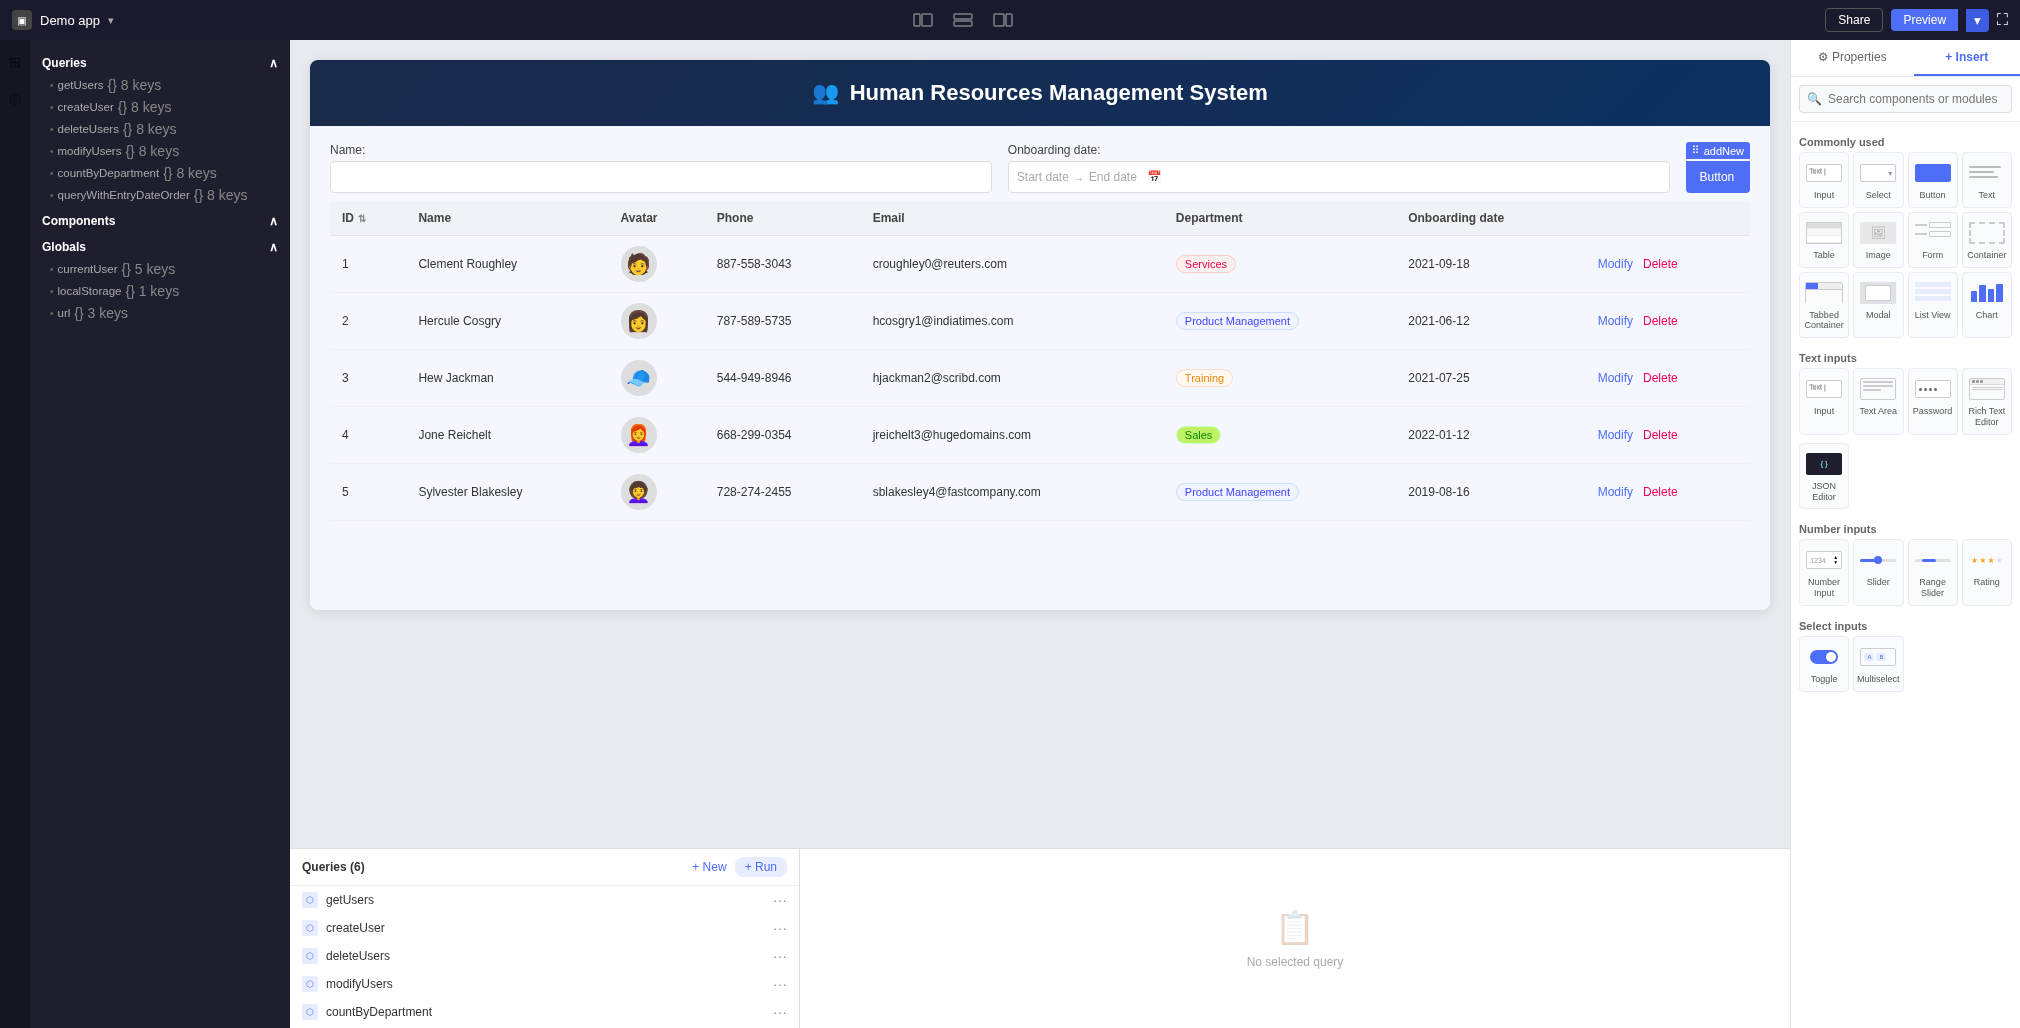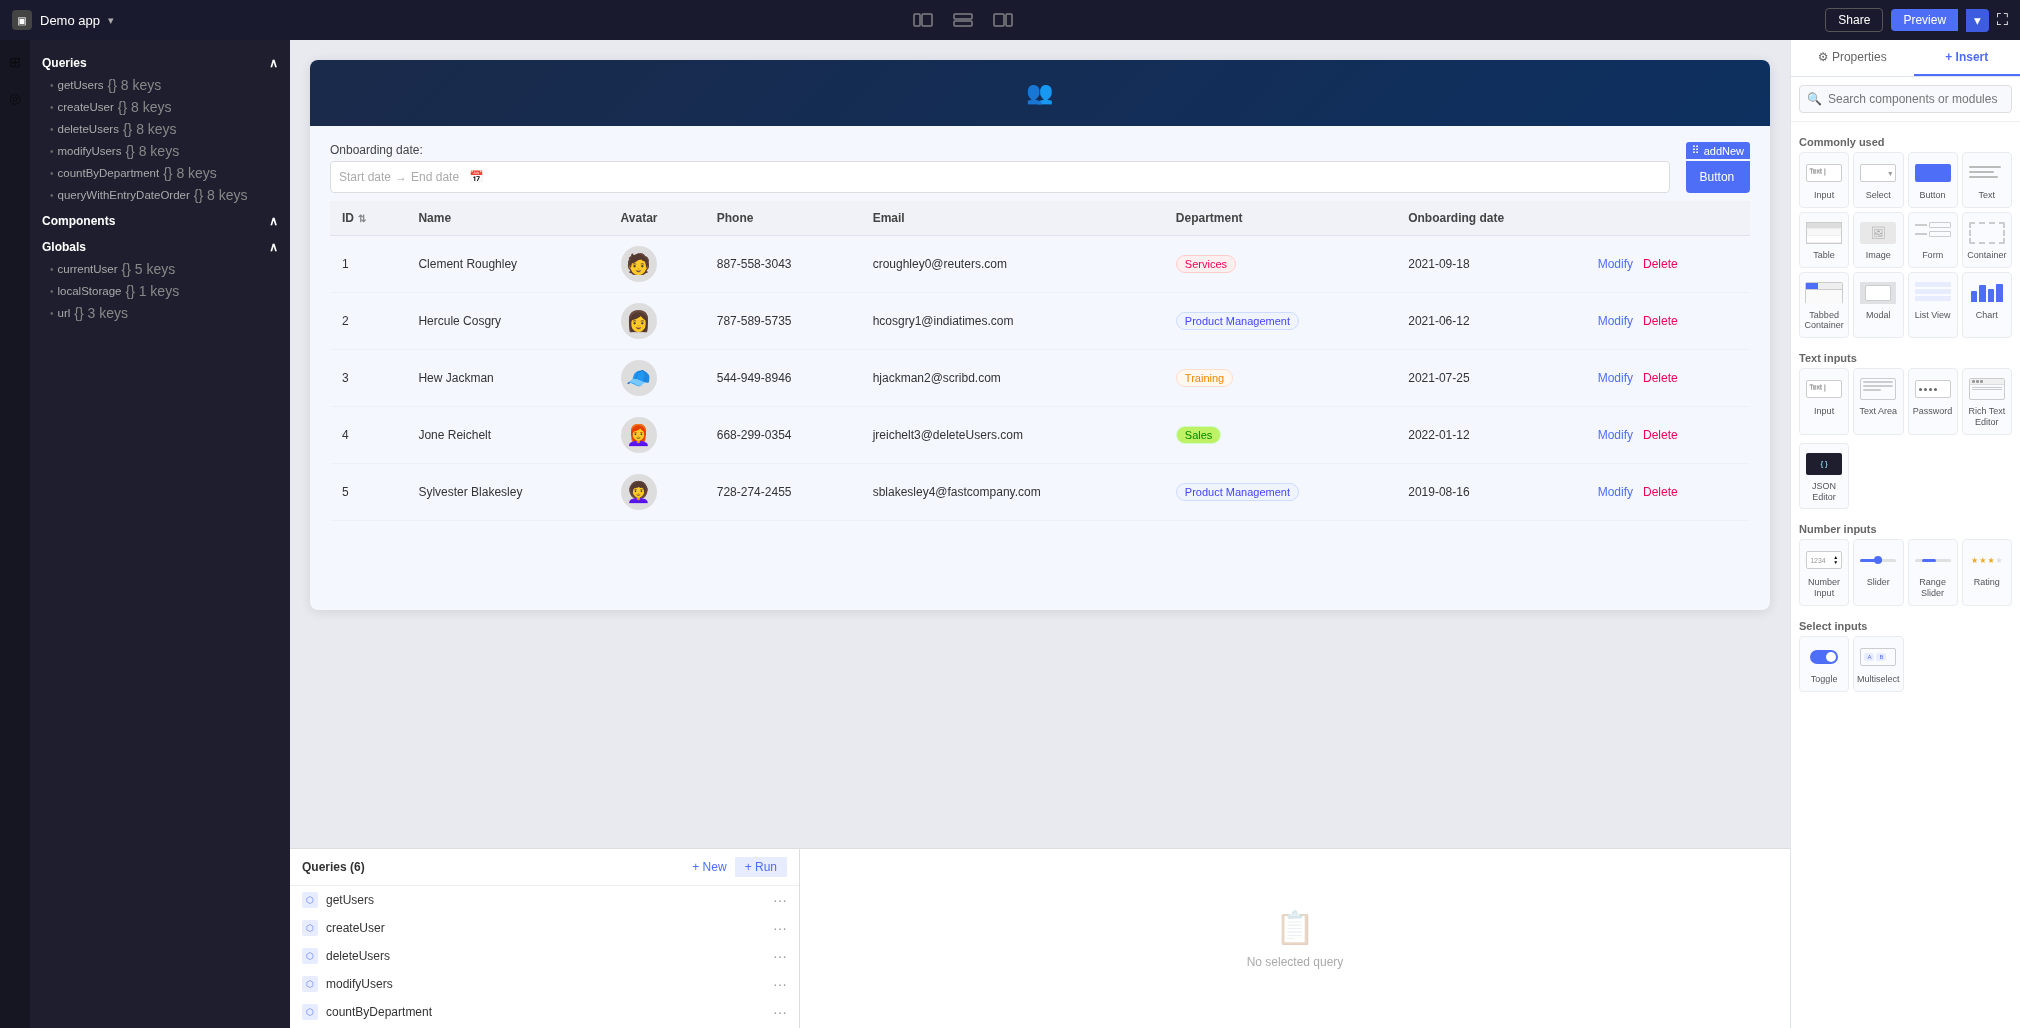--- a/index.html
+++ b/index.html
@@ -61,21 +61,21 @@
     .dept-sales { background: #bef264; color: #080; border: 1px solid #cfc; }
     .action-link { color: #4f6ef7; cursor: pointer; font-size: 12px; }
     .id-sort { display: flex; align-items: center; gap: 4px; }
     .sort-icon { color: #888; font-size: 10px; }
 
     
     .bottom-panel { height: 180px; background: #fff; border-top: 1px solid #ddd; display: flex; flex-shrink: 0; }
     .queries-panel { width: 510px; border-right: 1px solid #ddd; display: flex; flex-direction: column; }
     .queries-header { display: flex; align-items: center; justify-content: space-between; padding: 8px 12px; border-bottom: 1px solid #eee; font-size: 12px; font-weight: 600; color: #333; }
     .new-btn { background: transparent; border: none; color: #4f6ef7; cursor: pointer; font-size: 12px; }
-    .run-btn { background: #e8ecff; border: none; color: #4f6ef7; cursor: pointer; font-size: 12px; padding: 3px 10px; border-radius: 0; }
+    .run-btn { background: #e8ecff; border: none; color: #4f6ef7; cursor: pointer; font-size: 12px; padding: 3px 10px; border-radius: 8px; }
     .query-list { overflow-y: auto; flex: 1; }
     .query-item { display: flex; align-items: center; justify-content: space-between; padding: 6px 12px; cursor: pointer; }
     .query-name { display: flex; align-items: center; gap: 8px; font-size: 12px; color: #333; }
     .query-icon { width: 16px; height: 16px; background: #e8ecff; border-radius: 2px; display: flex; align-items: center; justify-content: center; font-size: 9px; color: #4f6ef7; }
     .query-more { color: #999; cursor: pointer; font-size: 14px; }
     .no-query-panel { flex: 1; display: flex; flex-direction: column; align-items: center; justify-content: center; color: #aaa; font-size: 12px; gap: 8px; }
     .no-query-icon { font-size: 32px; opacity: 0.3; }
 
     
     .right-sidebar { width: 230px; background: #fff; border-left: 1px solid #e0e4f0; display: flex; flex-direction: column; overflow-y: auto; flex-shrink: 0; }
@@ -265,23 +265,28 @@
       </div>
     </div>
   </div>
 
   <div class="canvas-area">
     <div class="canvas-scroll">
       <div class="canvas-frame">
 
         <div class="app-header">
           <span>👥</span>
+          <span>Human Resources Management System</span>
         </div>
 
         <div class="filter-bar">
+          <div class="filter-group">
+            <label class="filter-label">Name:</label>
+            <input class="filter-input" type="text" style="">
+          </div>
           <div class="filter-group">
             <label class="filter-label">Onboarding date:</label>
             <div class="date-range">
               <span>Start date</span>
               <span> → </span>
               <span>End date</span>
               <span style="margin-left:6px;">📅</span>
             </div>
           </div>
           <div style="display:flex; flex-direction:column; gap:4px;">
@@ -361,21 +366,21 @@
       <span class="action-link" style="color:#e05;">Delete</span>
     </td>
   </tr>
                 <tr>
     <td>4</td>
     <td>Jone Reichelt</td>
     <td>
                     <div class="avatar-img">👩‍🦰</div>
                   </td>
     <td>668-299-0354</td>
-    <td>jreichelt3@deleteUsers.com</td>
+    <td>jreichelt3@hugedomains.com</td>
     <td><span class="dept-badge dept-sales">Sales</span></td>
     <td>2022-01-12</td>
     <td>
       <span class="action-link">Modify</span>
       &nbsp;
       <span class="action-link" style="color:#e05;">Delete</span>
     </td>
   </tr>
                 <tr>
     <td>5</td>

